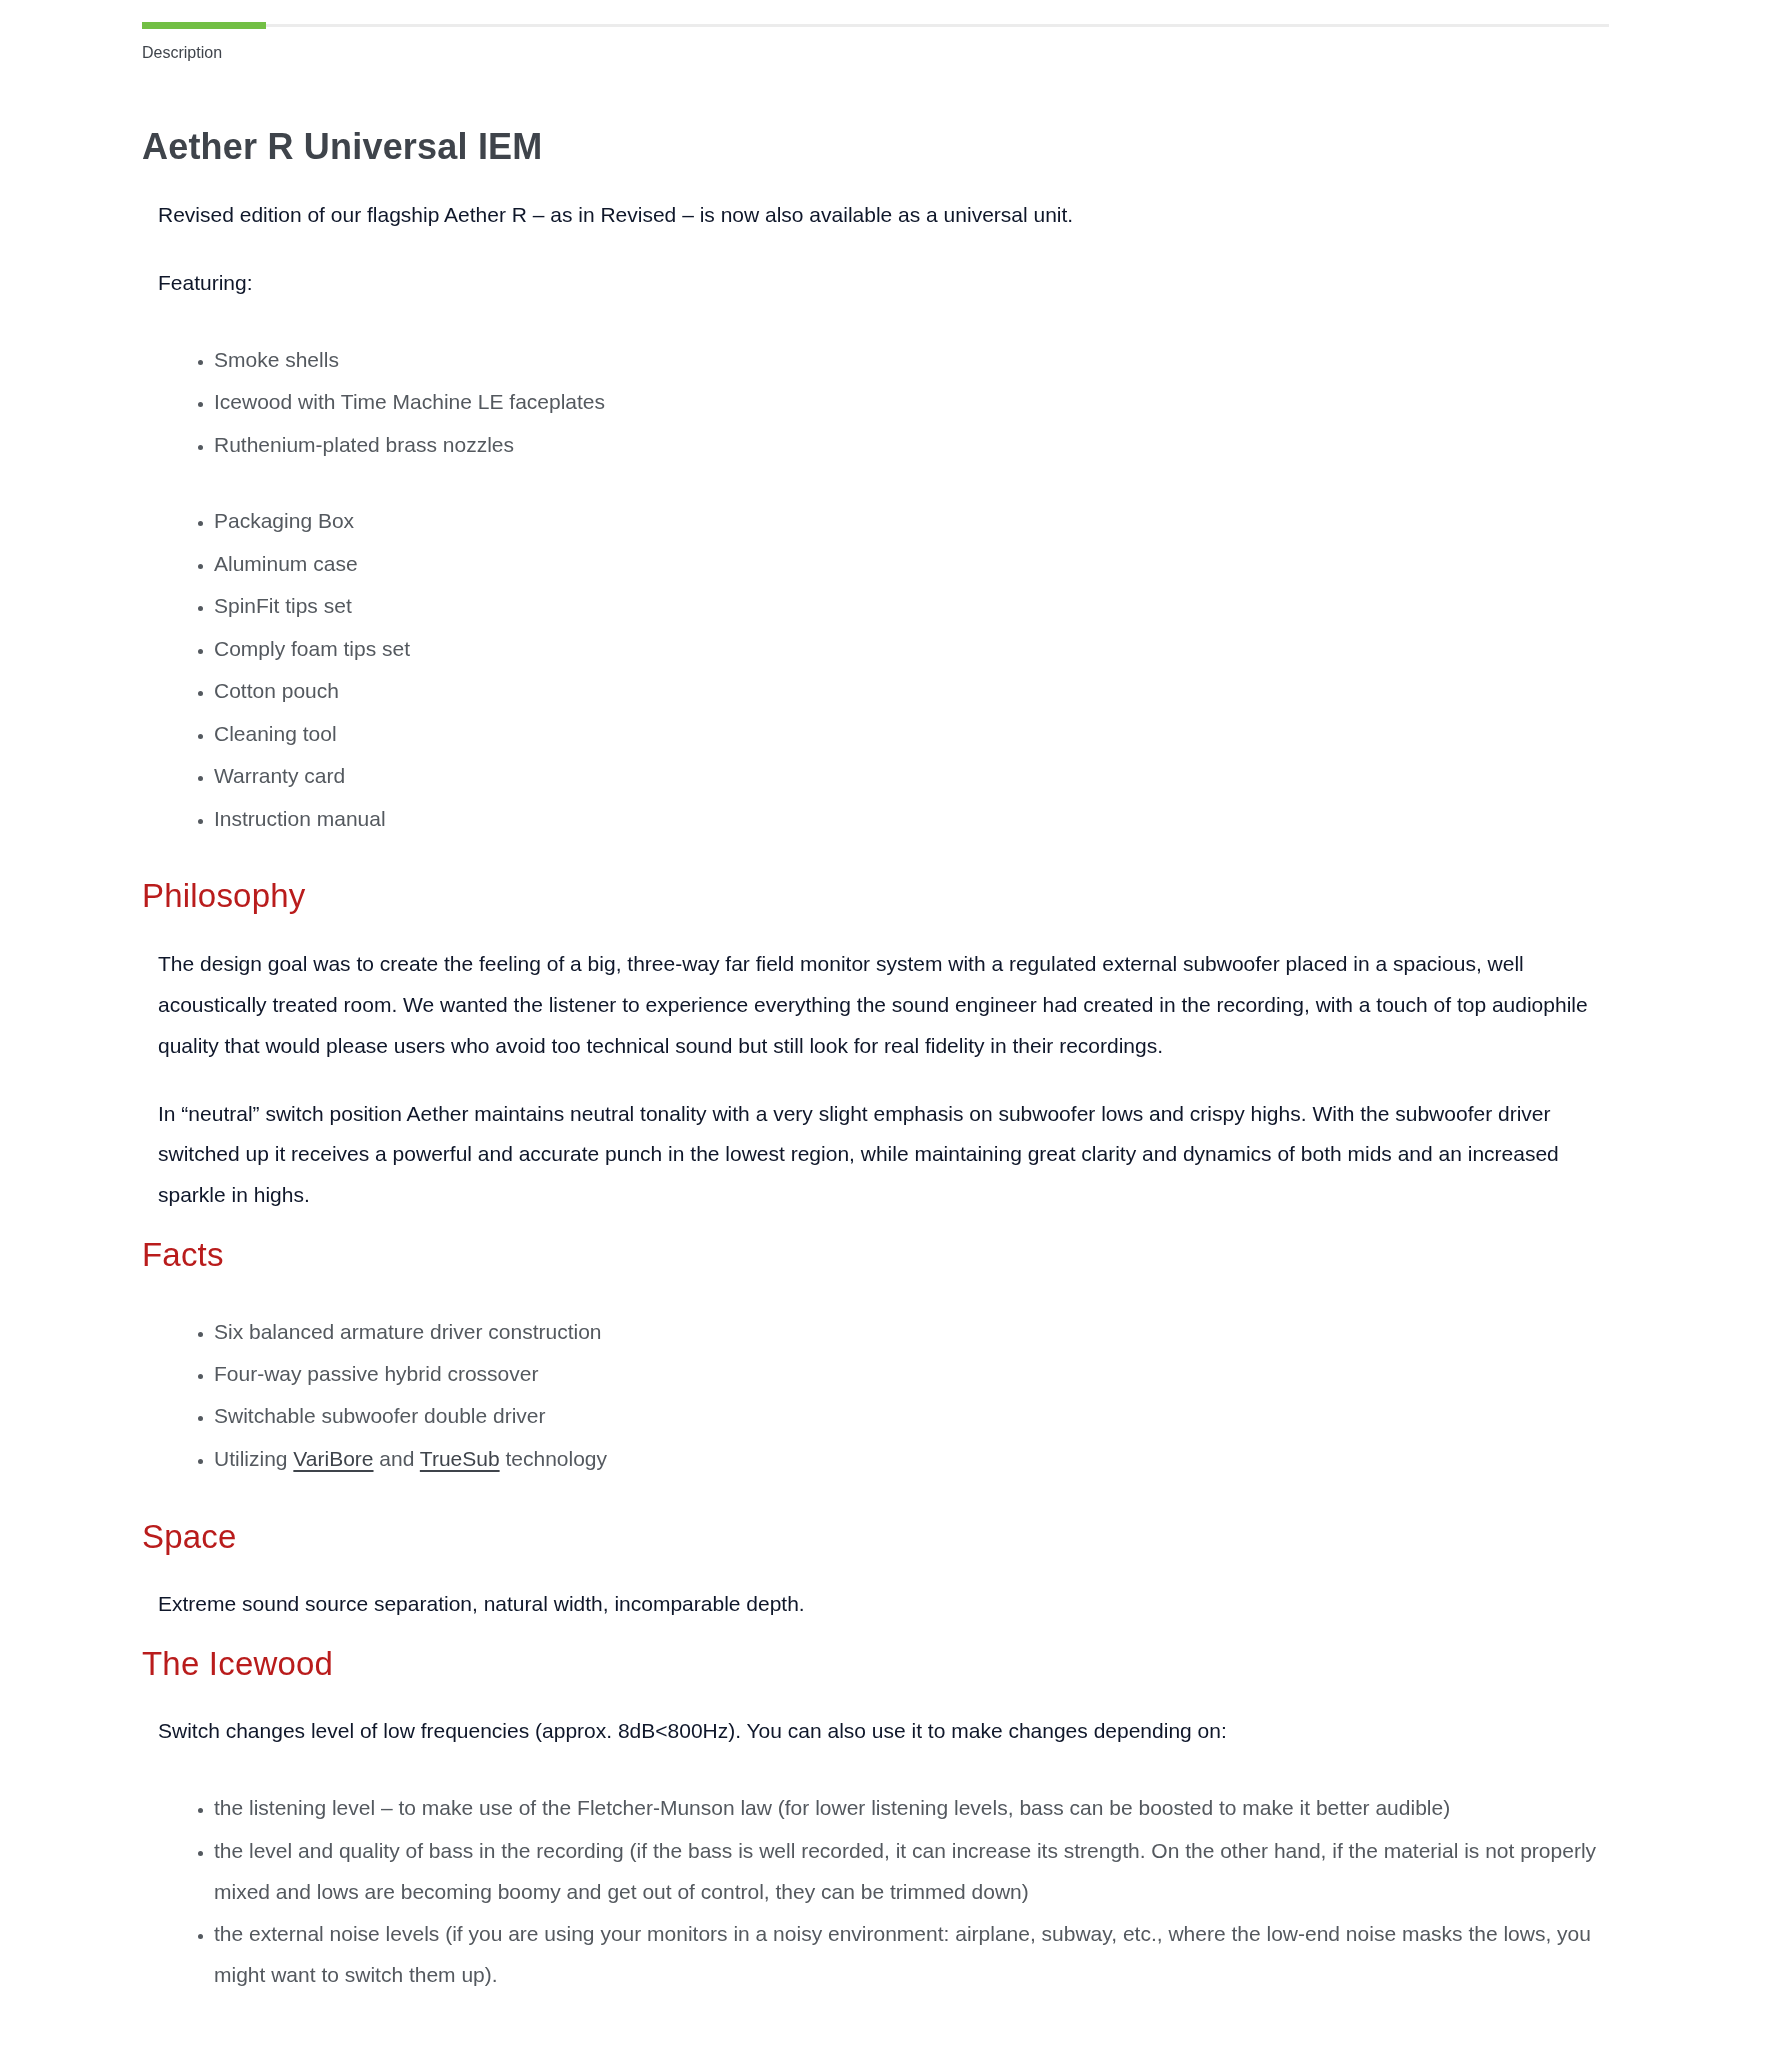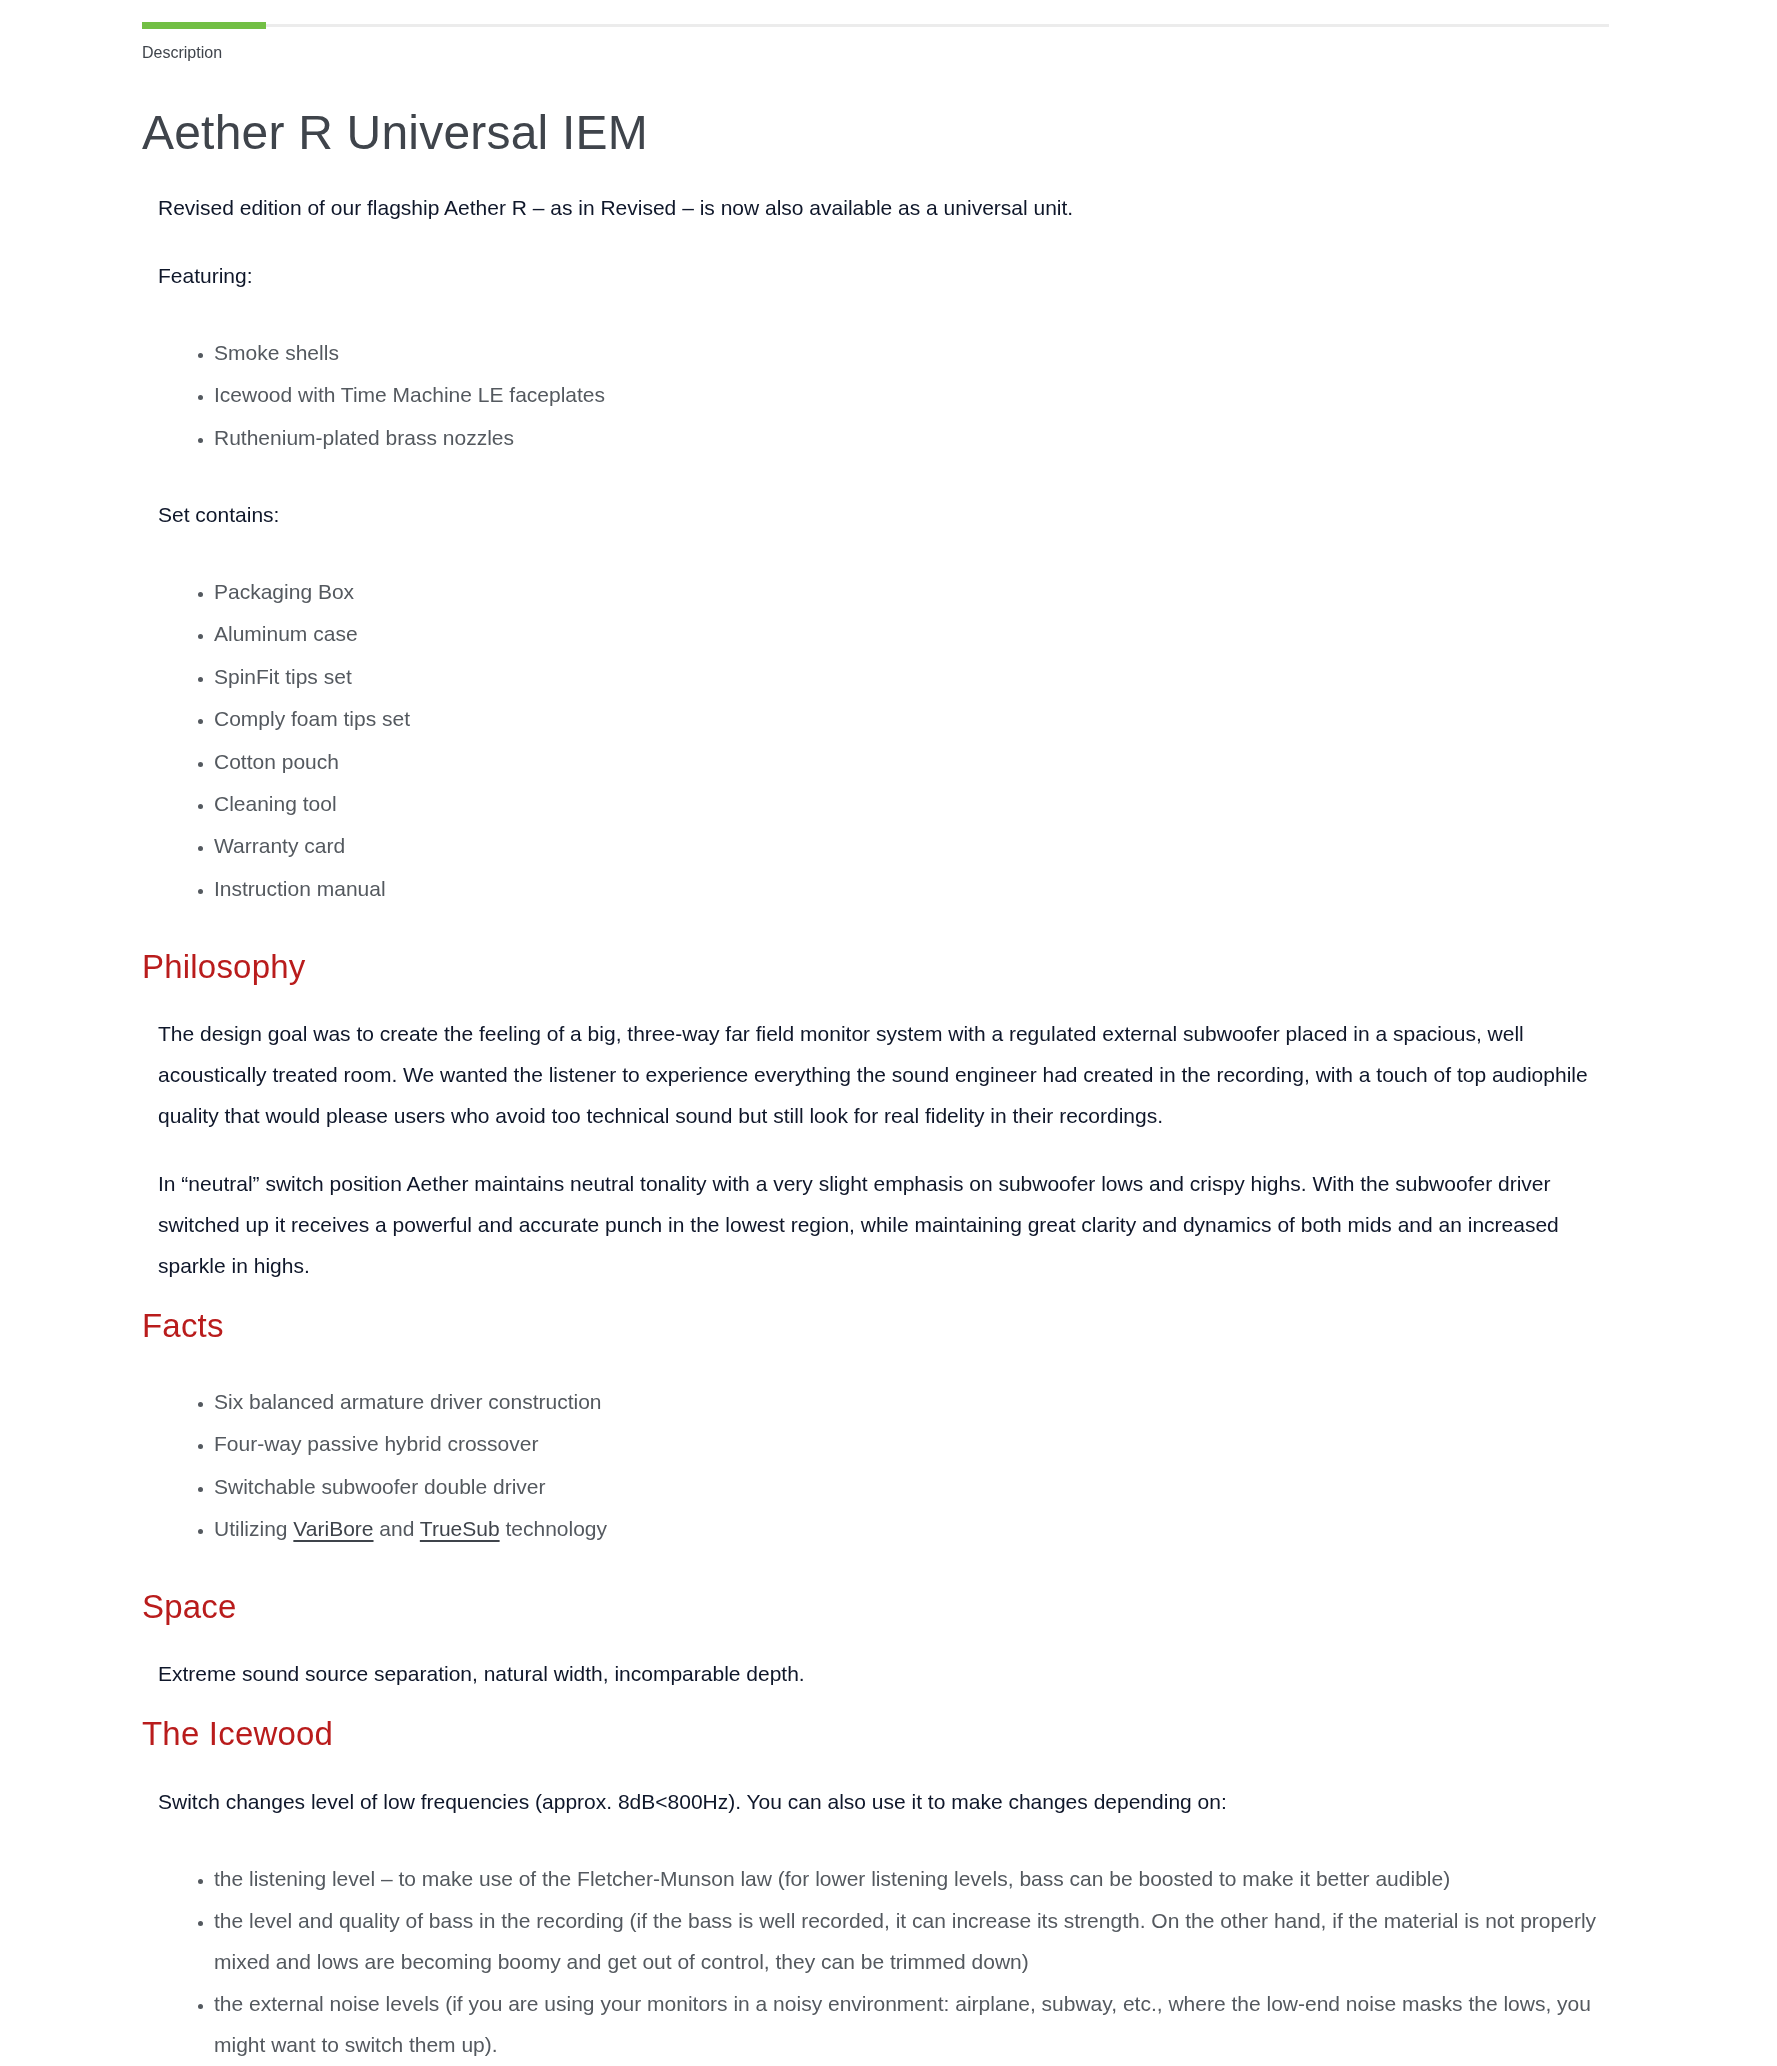--- a/index.html
+++ b/index.html
@@ -36,24 +36,24 @@
     font-size: 16px;
     line-height: 1.2;
     color: #3f444b;
     cursor: pointer;
   }
 
   
   .content { color: #54595f; }
 
   h1 {
-    margin: 41px 0 0;
-    font-size: 48px;
+    margin: 62px 0 0;
+    font-size: 36px;
     line-height: 1.2;
-    font-weight: 400;
+    font-weight: 700;
     color: #3f444b;
     letter-spacing: 0.2px;
   }
   h2 {
     margin: 18px 0 0;
     font-size: 33px;
     line-height: 1.25;
     font-weight: 500;
     color: #b91c1c;
     letter-spacing: 0.2px;
@@ -103,21 +103,20 @@
 
     <p>Revised edition of our flagship Aether R – as in Revised – is now also available as a universal unit.</p>
 
     <p>Featuring:</p>
     <ul>
       <li>Smoke shells</li>
       <li>Icewood with Time Machine LE faceplates</li>
       <li>Ruthenium-plated brass nozzles</li>
     </ul>
 
-    <p>Set contains:</p>
     <ul>
       <li>Packaging Box</li>
       <li>Aluminum case</li>
       <li>SpinFit tips set</li>
       <li>Comply foam tips set</li>
       <li>Cotton pouch</li>
       <li>Cleaning tool</li>
       <li>Warranty card</li>
       <li>Instruction manual</li>
     </ul>

